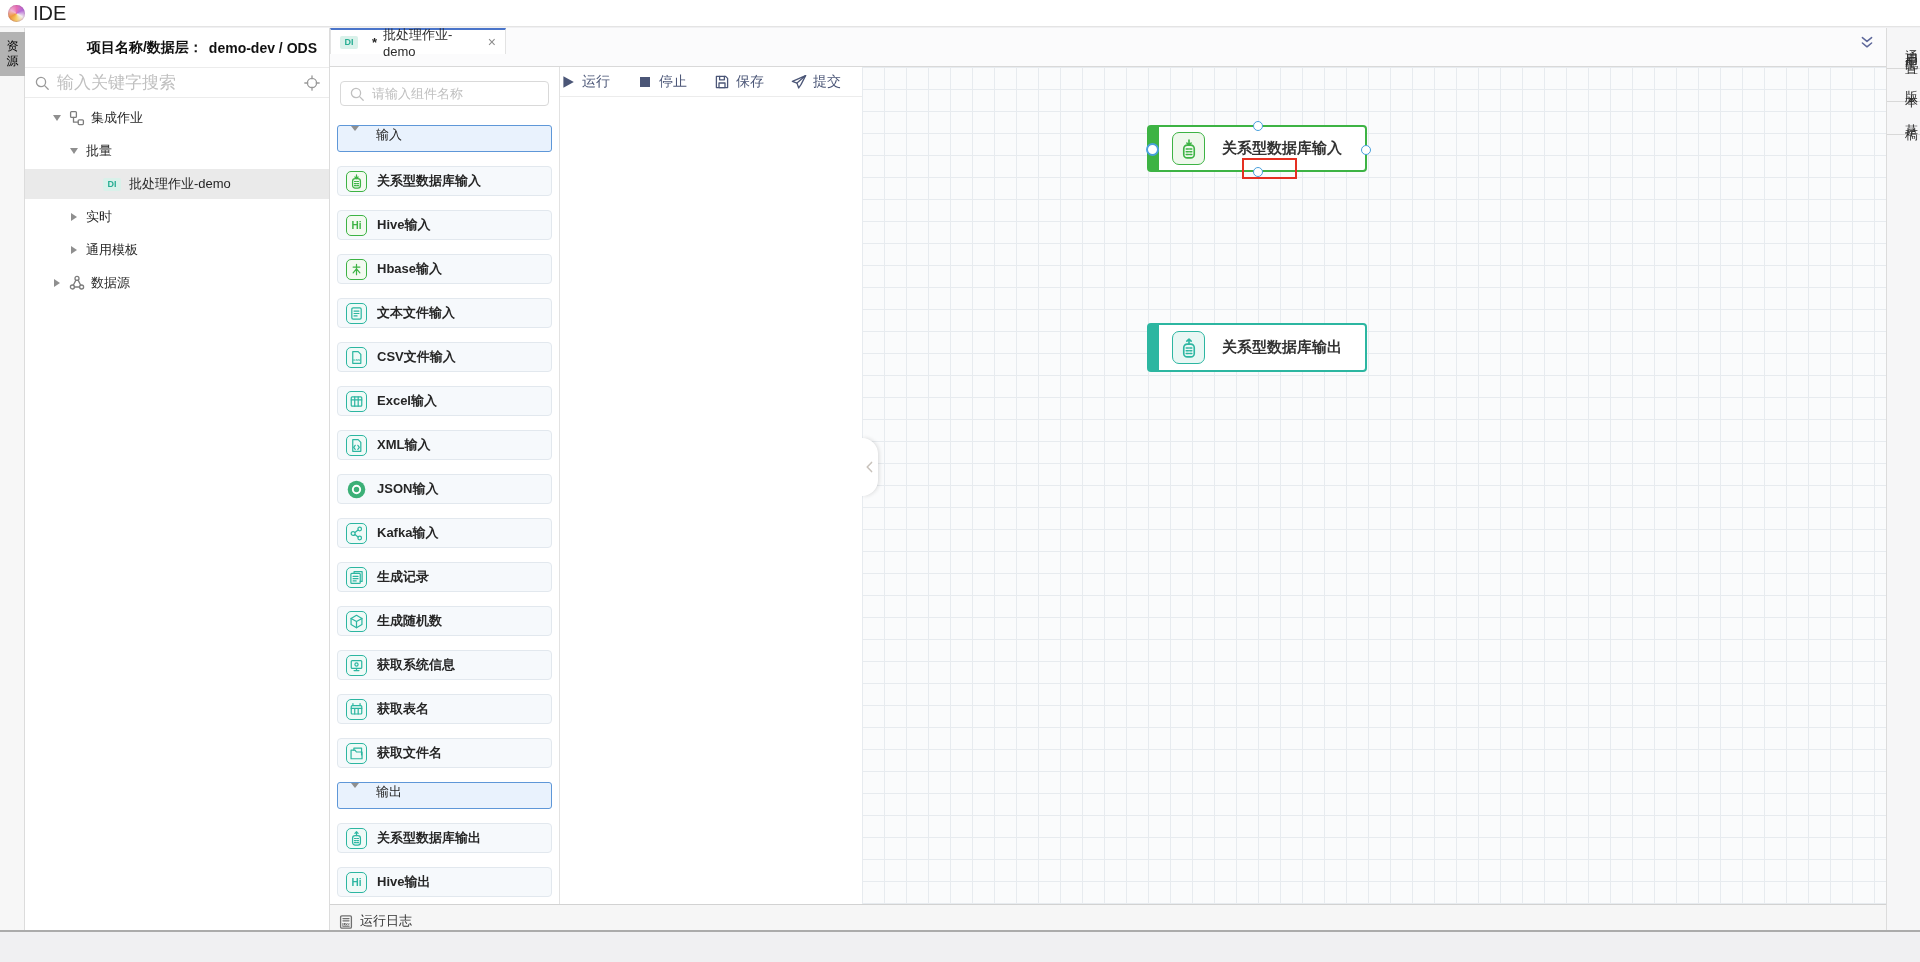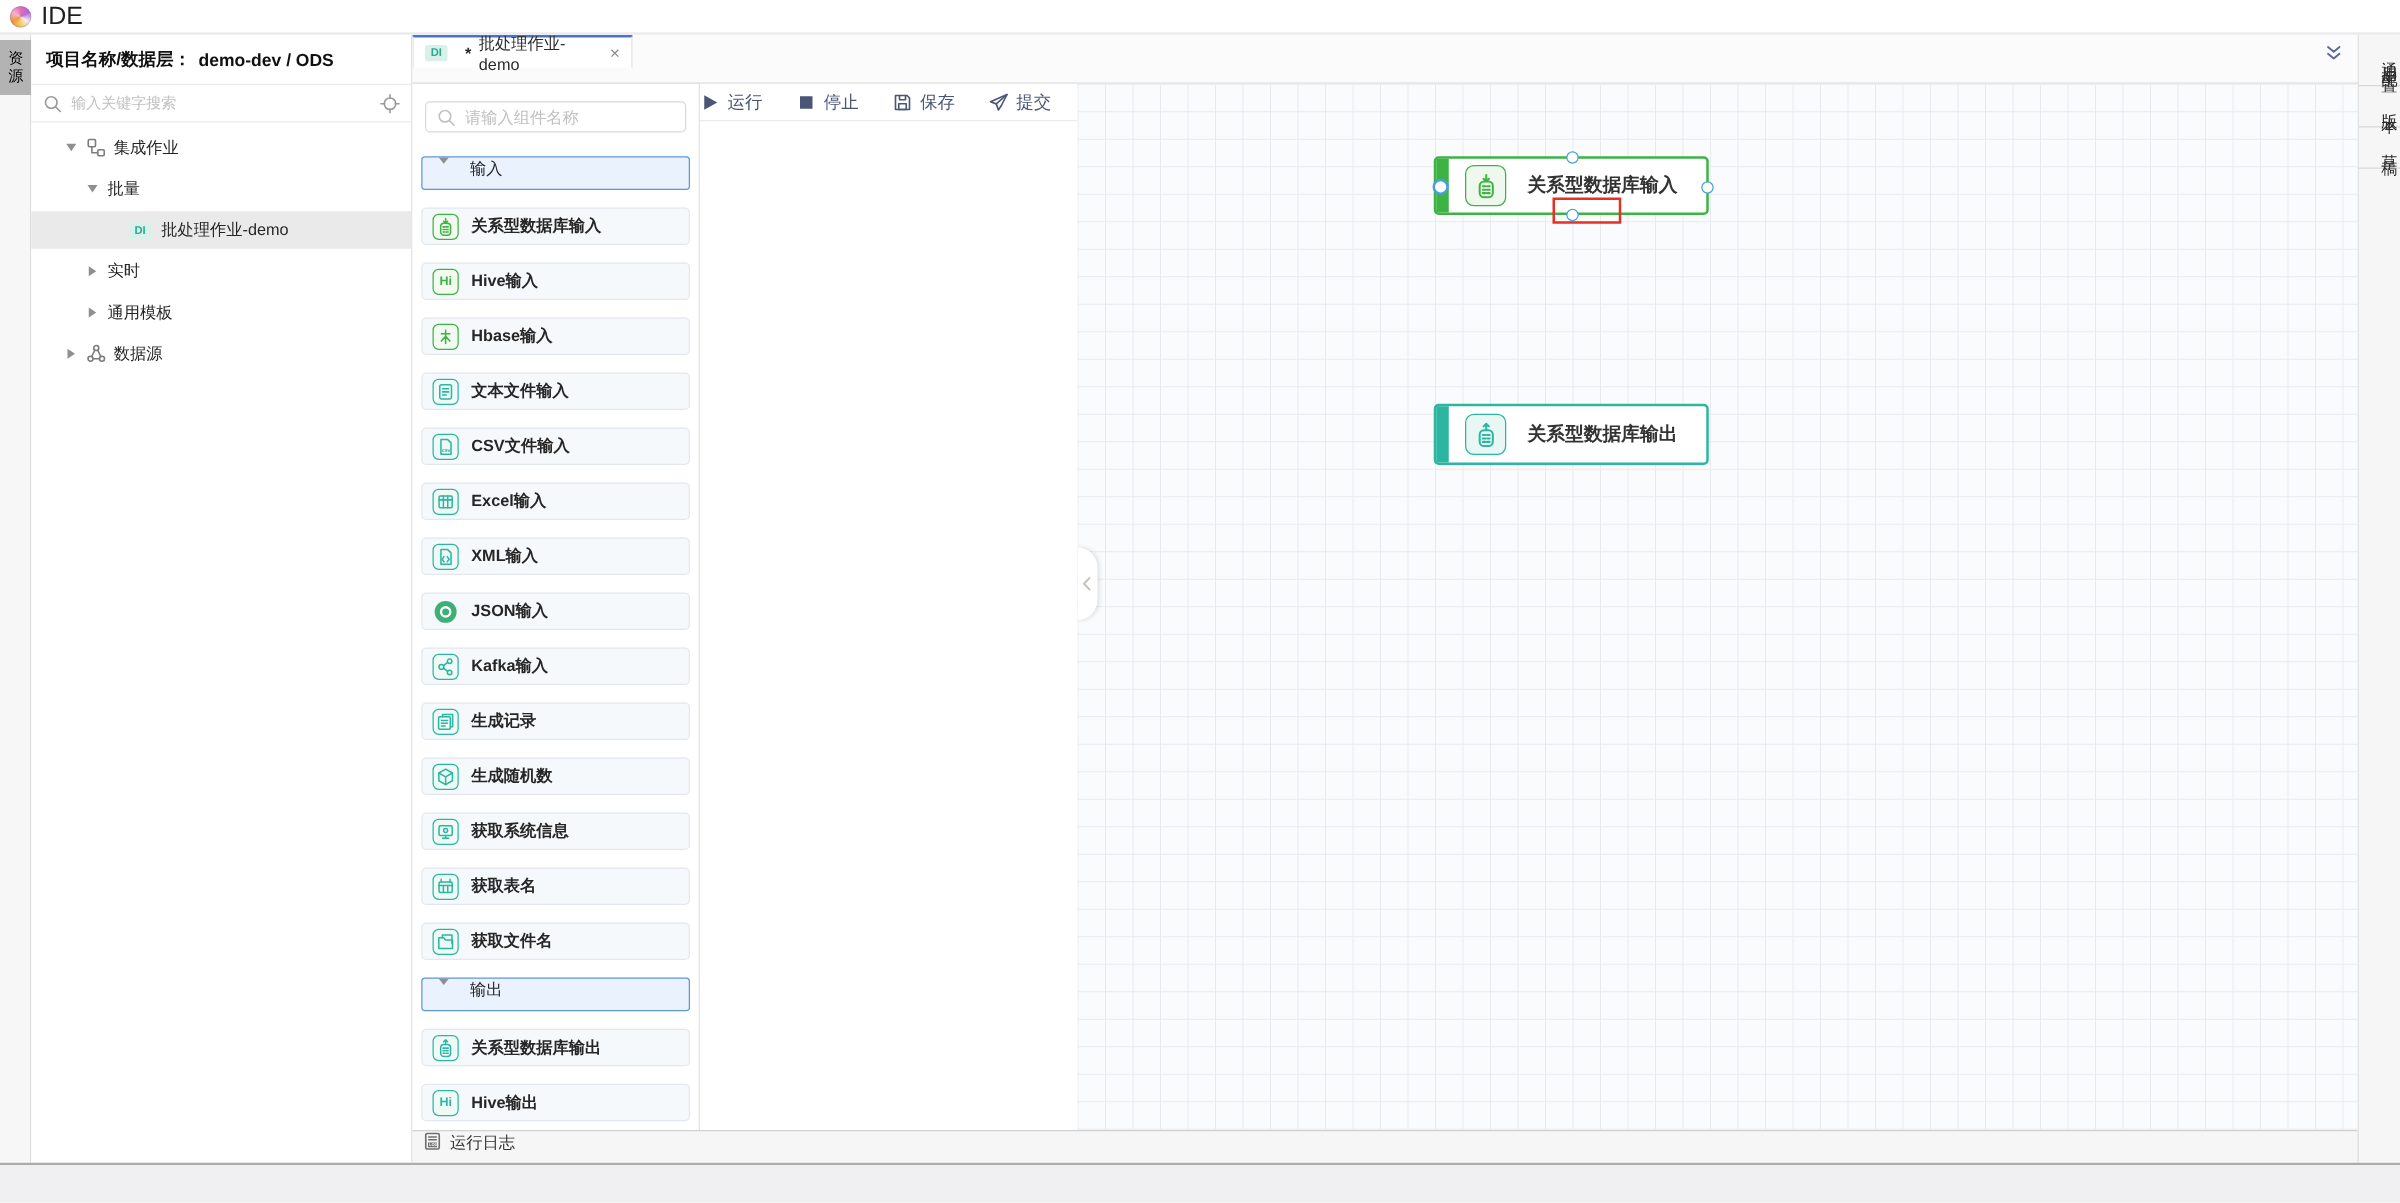--- a/index.html
+++ b/index.html
@@ -23,24 +23,24 @@
 
   
   .left-rail { width:25px; background:#f7f7f7; border-right:1px solid #dcdcdc; flex:none; }
   .left-rail-tab { margin-top:4px; width:25px; height:44px; background:#b3b3b3;
     color:#000000; font-size:12px; line-height:15px; display:flex; align-items:center; justify-content:center; cursor:pointer; }
   .left-rail-tab span { width:13px; word-break:break-all; text-align:center; }
 
   
   .explorer { width:305px; flex:none; border-right:1px solid #dcdcdc; background:#fff; display:flex; flex-direction:column; }
   .explorer-header { height:40px; flex:none; border-bottom:1px solid #ececec; display:flex; align-items:center;
-    padding:0 12px; gap:6px; font-size:14px; font-weight:bold; color:#111; white-space:nowrap; }
+    padding:0 12px; gap:6px; font-size:14px; font-weight:bold; color:#111; white-space:nowrap;justify-content:flex-end; }
   .explorer-search { height:30px; flex:none; border-bottom:1px solid #ececec; display:flex; align-items:center;
     padding:0 9px; gap:7px; color:#9a9a9a; }
-  .explorer-search input { flex:1; border:none; outline:none; font-size:12px; font-family:Liberation Serif, serif; background:transparent; color:#be185d; }
+  .explorer-search input { flex:1; border:none; outline:none; font-size:17px; font-family:Liberation Serif, serif; background:transparent; color:#be185d; }
   input::placeholder { color:#c0c0c0; }
   .tree { padding-top:5px; }
   .tree-row { height:30px; margin-bottom:3px; display:flex; align-items:center; font-size:13px; color:#262626; cursor:pointer; }
   .tree-row.selected { background:#eaeaea; }
   .caret { width:0; height:0; border-left:4.5px solid transparent; border-right:4.5px solid transparent;
     border-top:6px solid #8f8f8f; margin-right:8px; flex:none; }
   .caret.right { transform:rotate(-90deg); }
   .caret.none { border-top-color:transparent; }
   .tree-ico { width:16px; height:16px; margin-right:6px; color:#7c7c7c; flex:none; }
   .di-badge { width:18px; height:13px; border-radius:2px; background:#d9f1ea; color:#27ae93;
@@ -104,21 +104,21 @@
     border:1.5px solid #49a0dc; z-index:2; cursor:crosshair; }
   .port.top    { left:104px; top:-6px; }
   .port.bottom { left:104px; bottom:-7px; }
   .port.right  { right:-6px; top:18px; }
   .port.left   { left:-3px; top:16px; width:13px; height:13px; border-width:2px; }
   .red-box { position:absolute; left:93px; top:31px; width:55px; height:21px;
     border:2px solid var(--red,#e53022); z-index:4; }
 
   
   .log-bar { height:26px; flex:none; border-top:1px solid #d2d2d2; background:#f6f6f6;
-    display:flex; align-items:flex-start; gap:6px; padding-left:8px; font-size:13px; color:#333; cursor:pointer; }
+    display:flex; align-items:flex-end; gap:6px; padding-left:8px; font-size:13px; color:#333; cursor:pointer; }
   .log-bar .ico { color:#6f6f6f; }
 
   
   .right-rail { width:34px; flex:none; border-left:1px solid #dcdcdc; background:#f6f6f7;
     display:flex; flex-direction:column; align-items:center; }
   .rail-tab { writing-mode:vertical-rl; text-orientation:upright; font-size:13px; color:#2b2b2b;
     letter-spacing:4px; padding:11px 0 13px; width:100%; text-align:center; border-bottom:1px solid #d8d8d8; cursor:pointer; }
 </style>
 </head>
 <body>

